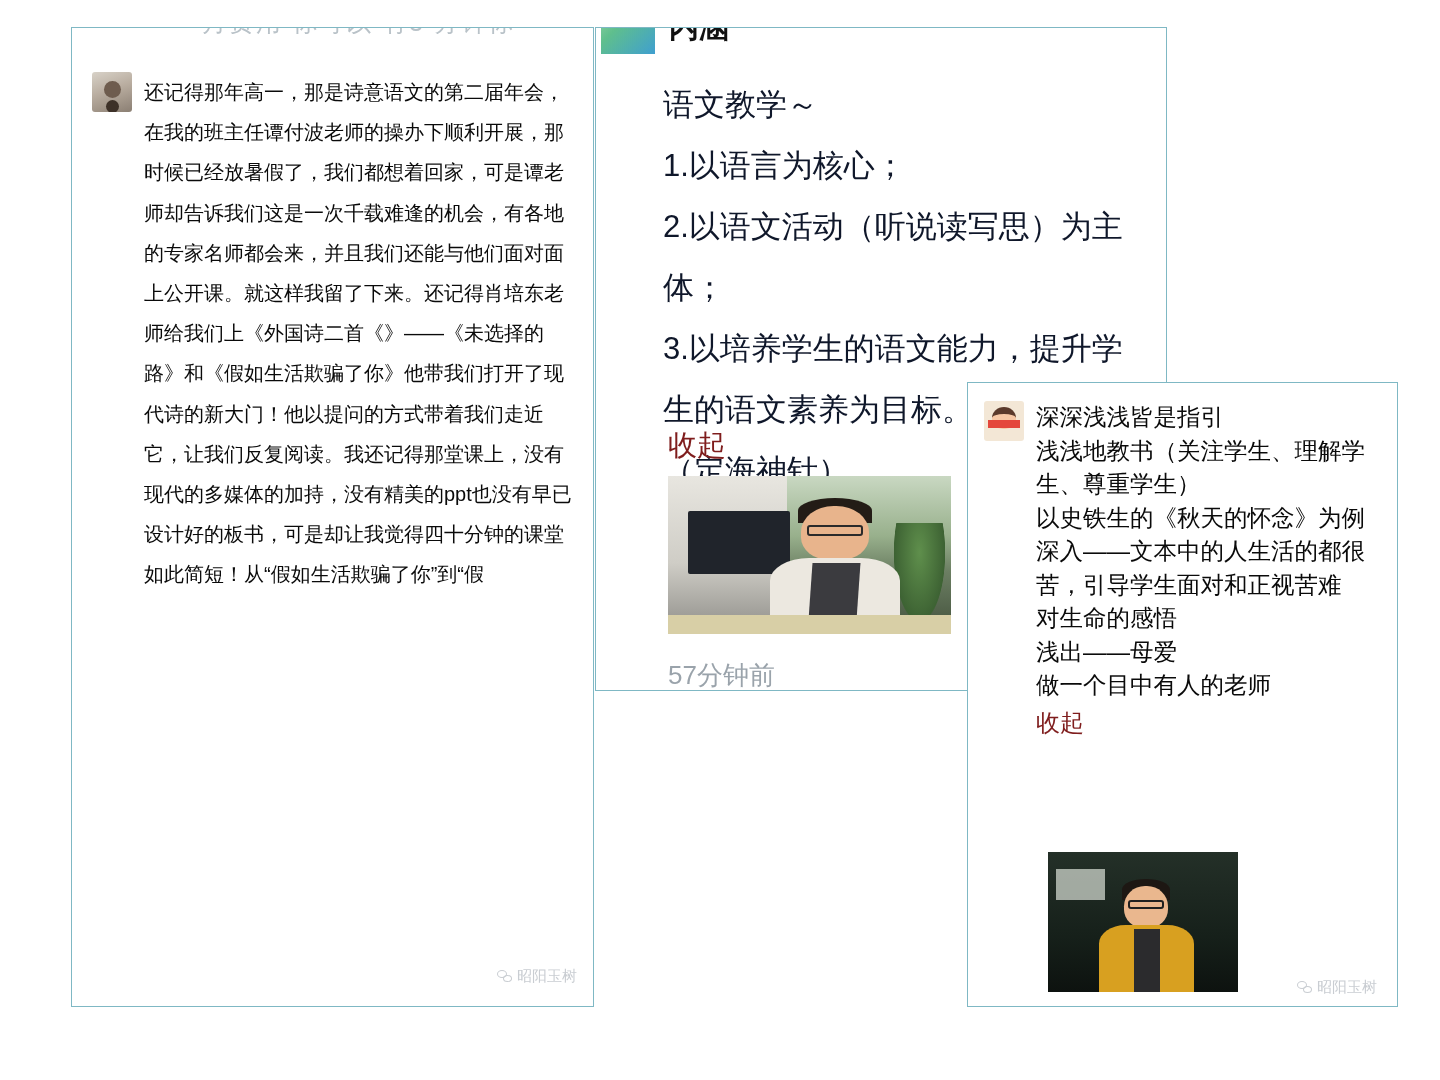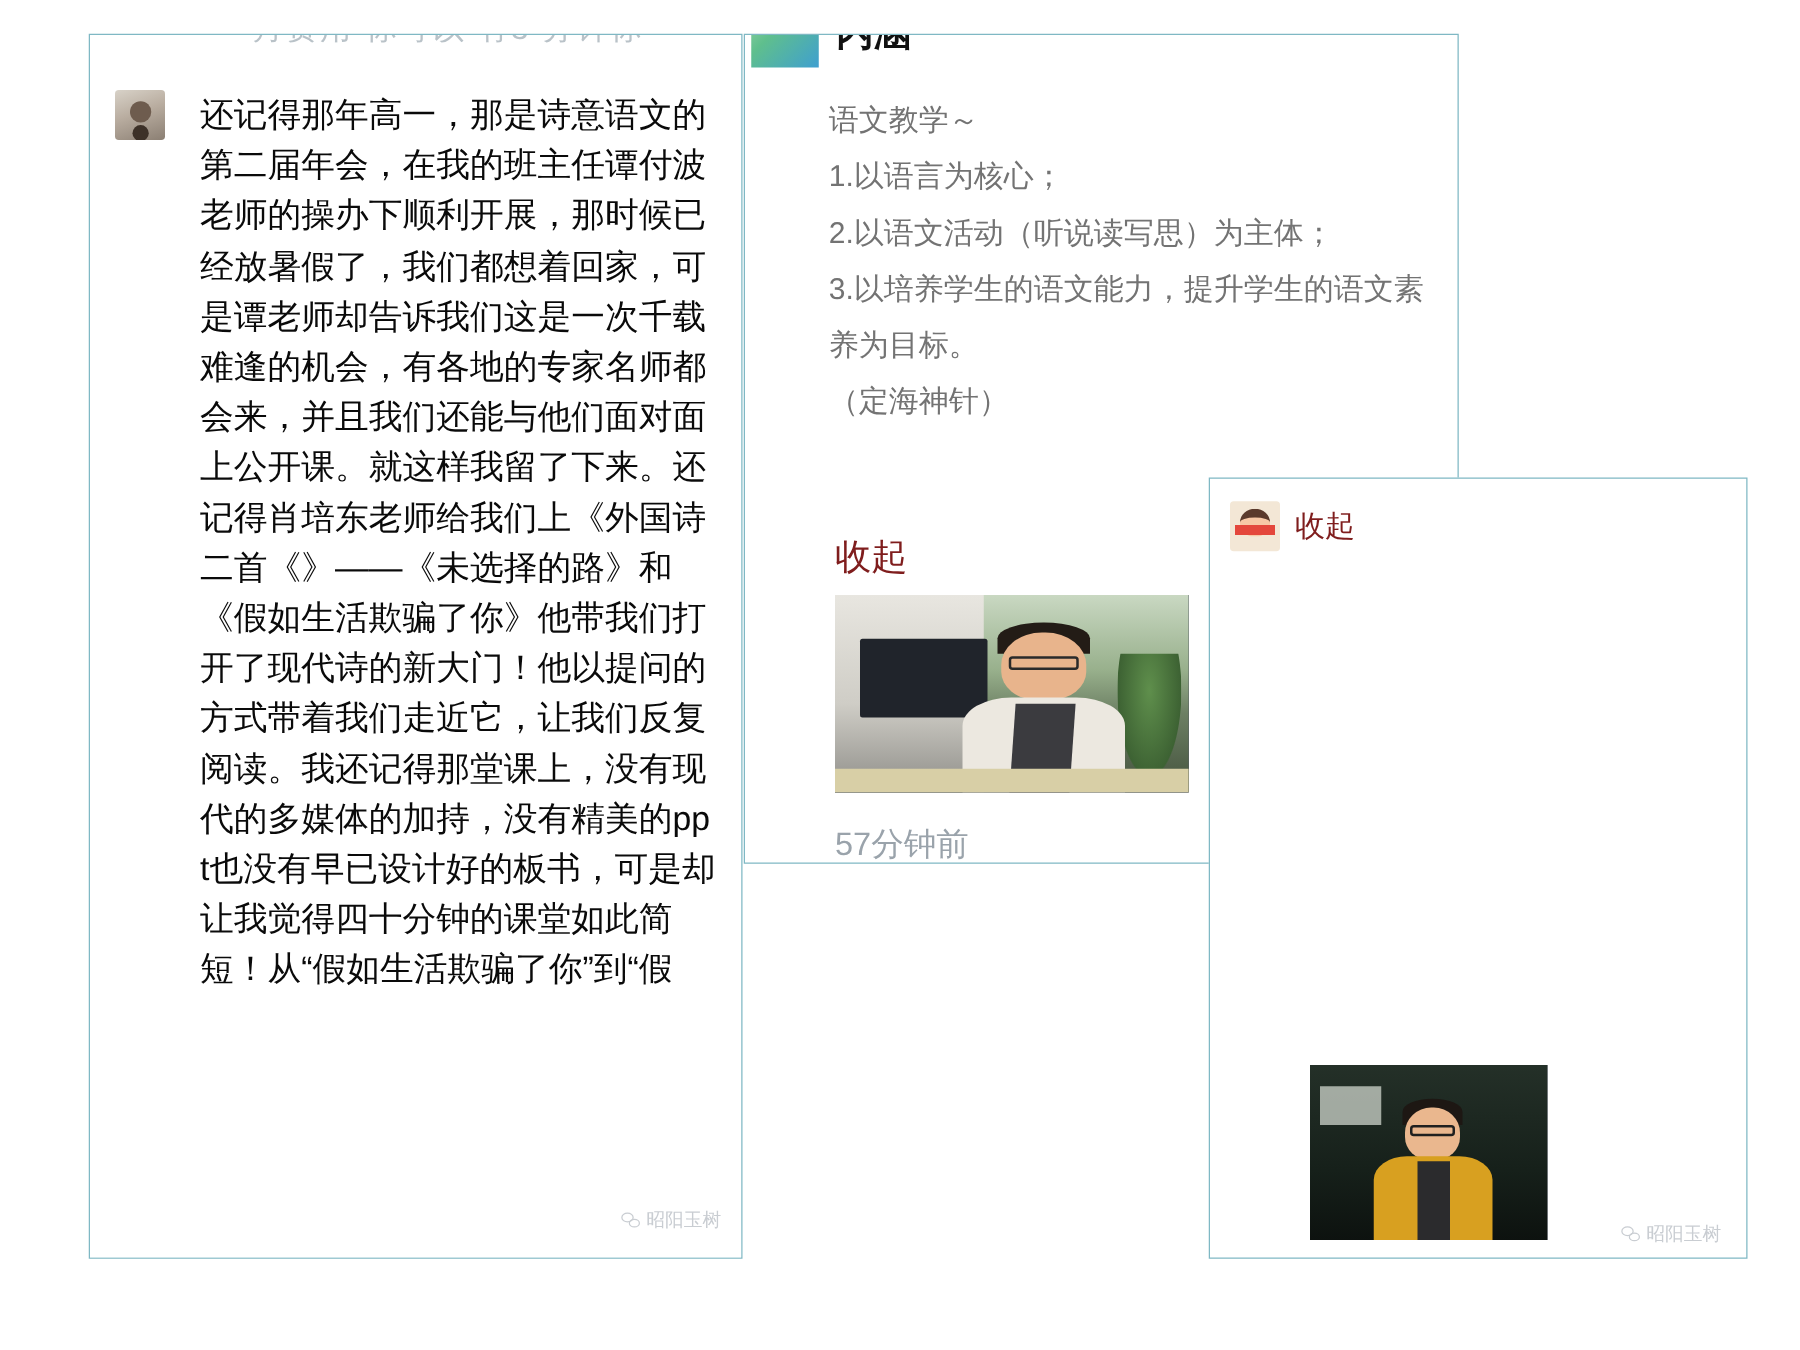--- a/index.html
+++ b/index.html
@@ -118,23 +118,22 @@
     margin-bottom: 2px;
   }
   .body-text {
     font-size: 26.5px;
     line-height: 40px;
     color: #0a0a0a;
     white-space: pre-wrap;
     word-break: break-all;
   }
   #panel-a .body-text {
-    font-size: 27px;
+    font-size: 20px;
     line-height: 40.2px;
-    margin-left: 16px;
   }
   .fade-bottom {
     position: absolute;
     left: 0;
     bottom: 0;
     width: 100%;
     height: 30px;
     background: linear-gradient(to bottom, rgba(255,255,255,0) 0%, #ffffff 85%);
     pointer-events: none;
   }
@@ -165,23 +164,23 @@
     color: #111;
     padding-left: 14px;
     line-height: 54px;
     font-weight: bold;
   }
   #panel-b .b-text {
     position: absolute;
     left: 67px;
     top: 46px;
     width: 490px;
-    font-size: 24px;
-    line-height: 45px;
-    color: #737373;
+    font-size: 31px;
+    line-height: 61px;
+    color: #0f172a;
     white-space: pre-wrap;
   }
   .collapse-link {
     color: #7f1d1d;
     font-size: 29px;
     cursor: pointer;
     font-family: Liberation Serif, serif;
   }
   #panel-b .collapse-link {
     position: absolute;
@@ -478,20 +477,27 @@
   <div class="b-time-wrap">
     <span class="timestamp" style="position:static;">57分钟前</span>
   </div>
 </div>
 
 <div class="panel" id="panel-c">
 
   <div class="msg-row">
     <div class="avatar a2"></div>
     <div class="bubble">
+      <div class="body-text">深深浅浅皆是指引
+浅浅地教书（关注学生、理解学生、尊重学生）
+以史铁生的《秋天的怀念》为例
+深入——文本中的人生活的都很苦，引导学生面对和正视苦难
+对生命的感悟
+浅出——母爱
+做一个目中有人的老师</div>
       <span class="collapse-link">收起</span>
     </div>
   </div>
 
   <div class="video-thumb">
     <div class="vt2-bg"></div>
     <div class="vt2-panel"></div>
     <div class="vt2-hair"></div>
     <div class="vt2-head"></div>
     <div class="vt2-glasses"></div>

